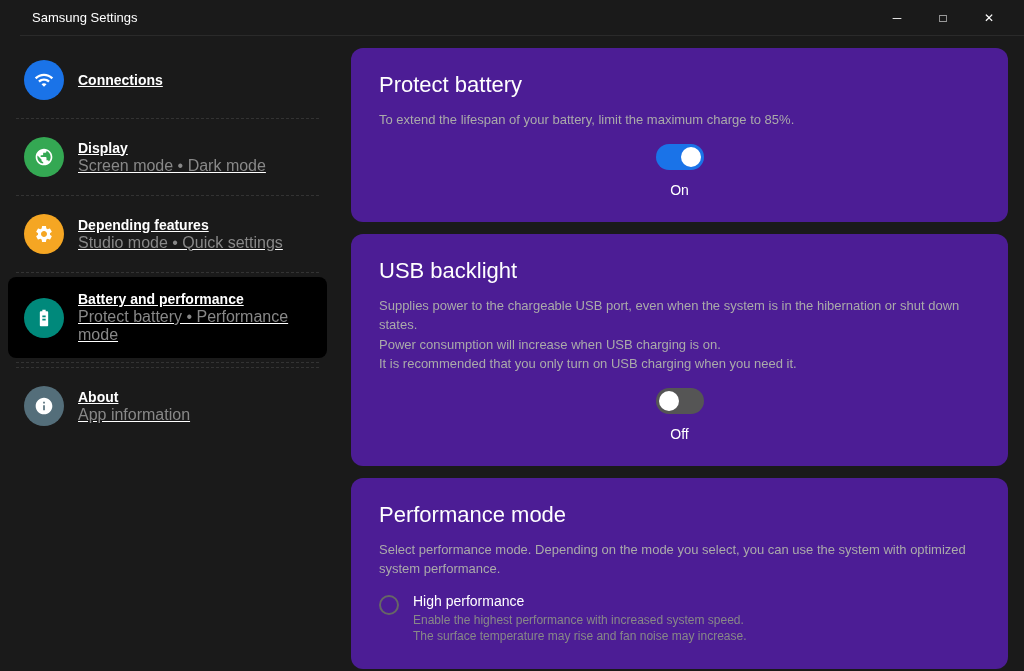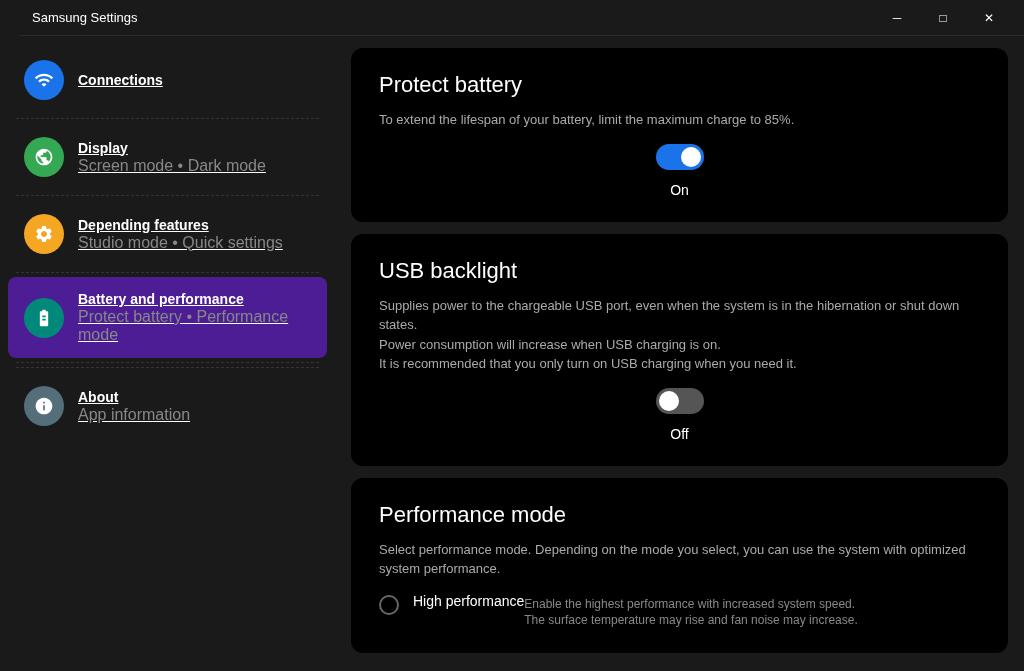--- a/index.html
+++ b/index.html
@@ -63,21 +63,21 @@
       padding-top: 8px;
     }
     .sidebar-item {
       display: flex;
       align-items: center;
       padding: 14px 16px;
       cursor: pointer;
       border-radius: 8px;
       margin: 2px 8px;
     }
-    .sidebar-item.active { background: #4c1d95; }
+    .sidebar-item.active { background: #000000; }
     .sidebar-icon {
       width: 40px;
       height: 40px;
       border-radius: 50%;
       display: flex;
       align-items: center;
       justify-content: center;
       flex-shrink: 0;
       margin-right: 14px;
       font-size: 18px;
@@ -112,21 +112,21 @@
       flex: 1;
       overflow-y: auto;
       padding: 12px 16px;
       display: flex;
       flex-direction: column;
       gap: 12px;
     }
 
     
     .card {
-      background: #000000;
+      background: #4c1d95;
       border-radius: 12px;
       padding: 24px 28px;
     }
     .card-title {
       font-size: 22px;
       font-weight: 400;
       color: #ffffff;
       margin-bottom: 12px;
     }
     .card-desc {
@@ -179,21 +179,21 @@
     .radio-circle {
       width: 20px;
       height: 20px;
       border-radius: 50%;
       border: 2px solid #666;
       background: transparent;
       flex-shrink: 0;
       margin-top: 2px;
       cursor: pointer;
     }
-    .radio-text { display: flex; flex-direction: row; }
+    .radio-text { display: flex; flex-direction: column; }
     .radio-label {
       font-size: 14px;
       color: #ffffff;
     }
     .radio-sublabel {
       font-size: 12px;
       color: #888888;
       line-height: 1.4;
       margin-top: 3px;
     }

